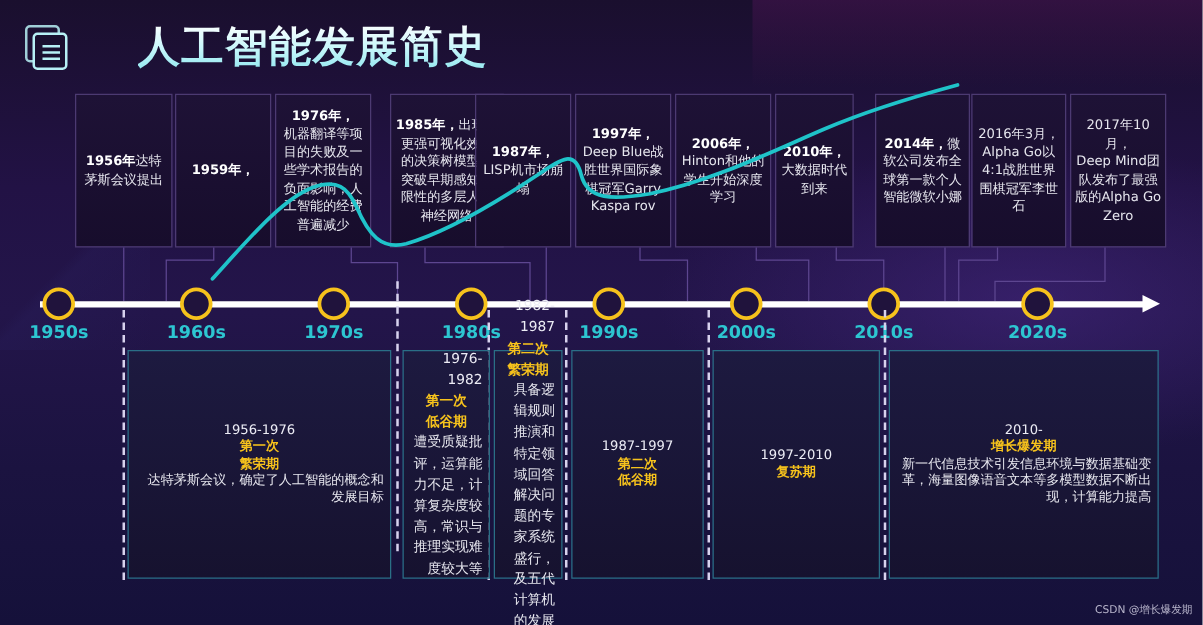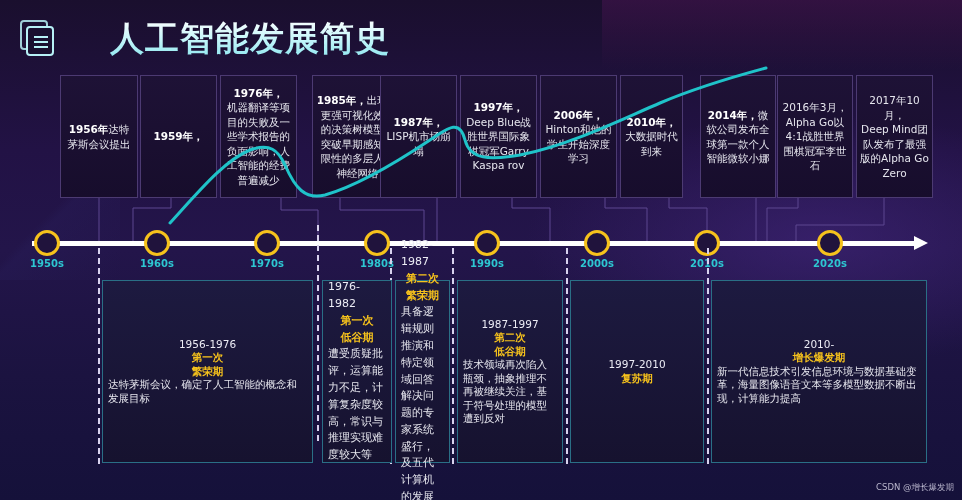--- a/index.html
+++ b/index.html
@@ -61,35 +61,35 @@
   .timeline-arrow {
     position: absolute; left: 914px; top: 236px; width: 0; height: 0;
     border-top: 7.5px solid transparent; border-bottom: 7.5px solid transparent;
     border-left: 14px solid #ffffff;
   }
   .node {
     position: absolute; width: 26px; height: 26px; border-radius: 50%;
     border: 3px solid #f6c21c; background: #20133c; top: 230px;
   }
   .decade {
-    position: absolute; top: 258px; font-size: 10px; font-weight: bold; color: #2dc6d1;
+    position: absolute; top: 258px; font-size: 14px; font-weight: bold; color: #2dc6d1;
     width: 60px; text-align: center;
   }
   .divider {
     position: absolute; top: 248px; height: 216px; width: 0;
     border-left: 2px dashed #d8d2ee;
   }
   .divider.short-top { top: 225px; }
 
   .period-box {
     position: absolute; top: 280px; height: 183px;
     border: 1.5px solid #2a6f86;
     background: linear-gradient(180deg, #1d1a40 0%, #16122f 100%);
     display: flex; flex-direction: column; align-items: center; justify-content: center;
-    text-align: left; padding: 4px 5px;
+    text-align: right; padding: 4px 5px;
   }
   .period-range { font-size: 10.5px; line-height: 13.5px; color: #ececf5; }
   .period-tag { font-size: 10.5px; line-height: 13.5px; font-weight: bold; color: #f6c21c; }
   .period-desc { font-size: 10.5px; line-height: 13.5px; color: #e6e6ee; }
   .narrow .period-range, .narrow .period-tag, .narrow .period-desc { font-size: 11px; line-height: 16.8px; }
 
   .watermark {
     position: absolute; right: 8px; bottom: 6px; font-size: 8.5px; color: #b9b6cc;
   }
 </style>
@@ -205,21 +205,20 @@
 <div class="period-box narrow" style="left:395px;width:55px">
   <div class="period-range">1982-1987</div>
   <div class="period-tag">第二次</div>
   <div class="period-tag">繁荣期</div>
   <div class="period-desc">具备逻辑规则推演和特定领域回答解决问题的专家系统盛行，及五代计算机的发展</div>
 </div>
 <div class="period-box" style="left:457px;width:106px">
   <div class="period-range">1987-1997</div>
   <div class="period-tag">第二次</div>
   <div class="period-tag">低谷期</div>
-  <div class="period-desc">技术领域再次陷入瓶颈，抽象推理不再被继续关注，基于符号处理的模型遭到反对</div>
 </div>
 <div class="period-box" style="left:570px;width:134px">
   <div class="period-range">1997-2010</div>
   <div class="period-tag">复苏期</div>
 </div>
 <div class="period-box" style="left:711px;width:216px">
   <div class="period-range">2010-</div>
   <div class="period-tag">增长爆发期</div>
   <div class="period-desc">新一代信息技术引发信息环境与数据基础变革，海量图像语音文本等多模型数据不断出现，计算能力提高</div>
 </div>

